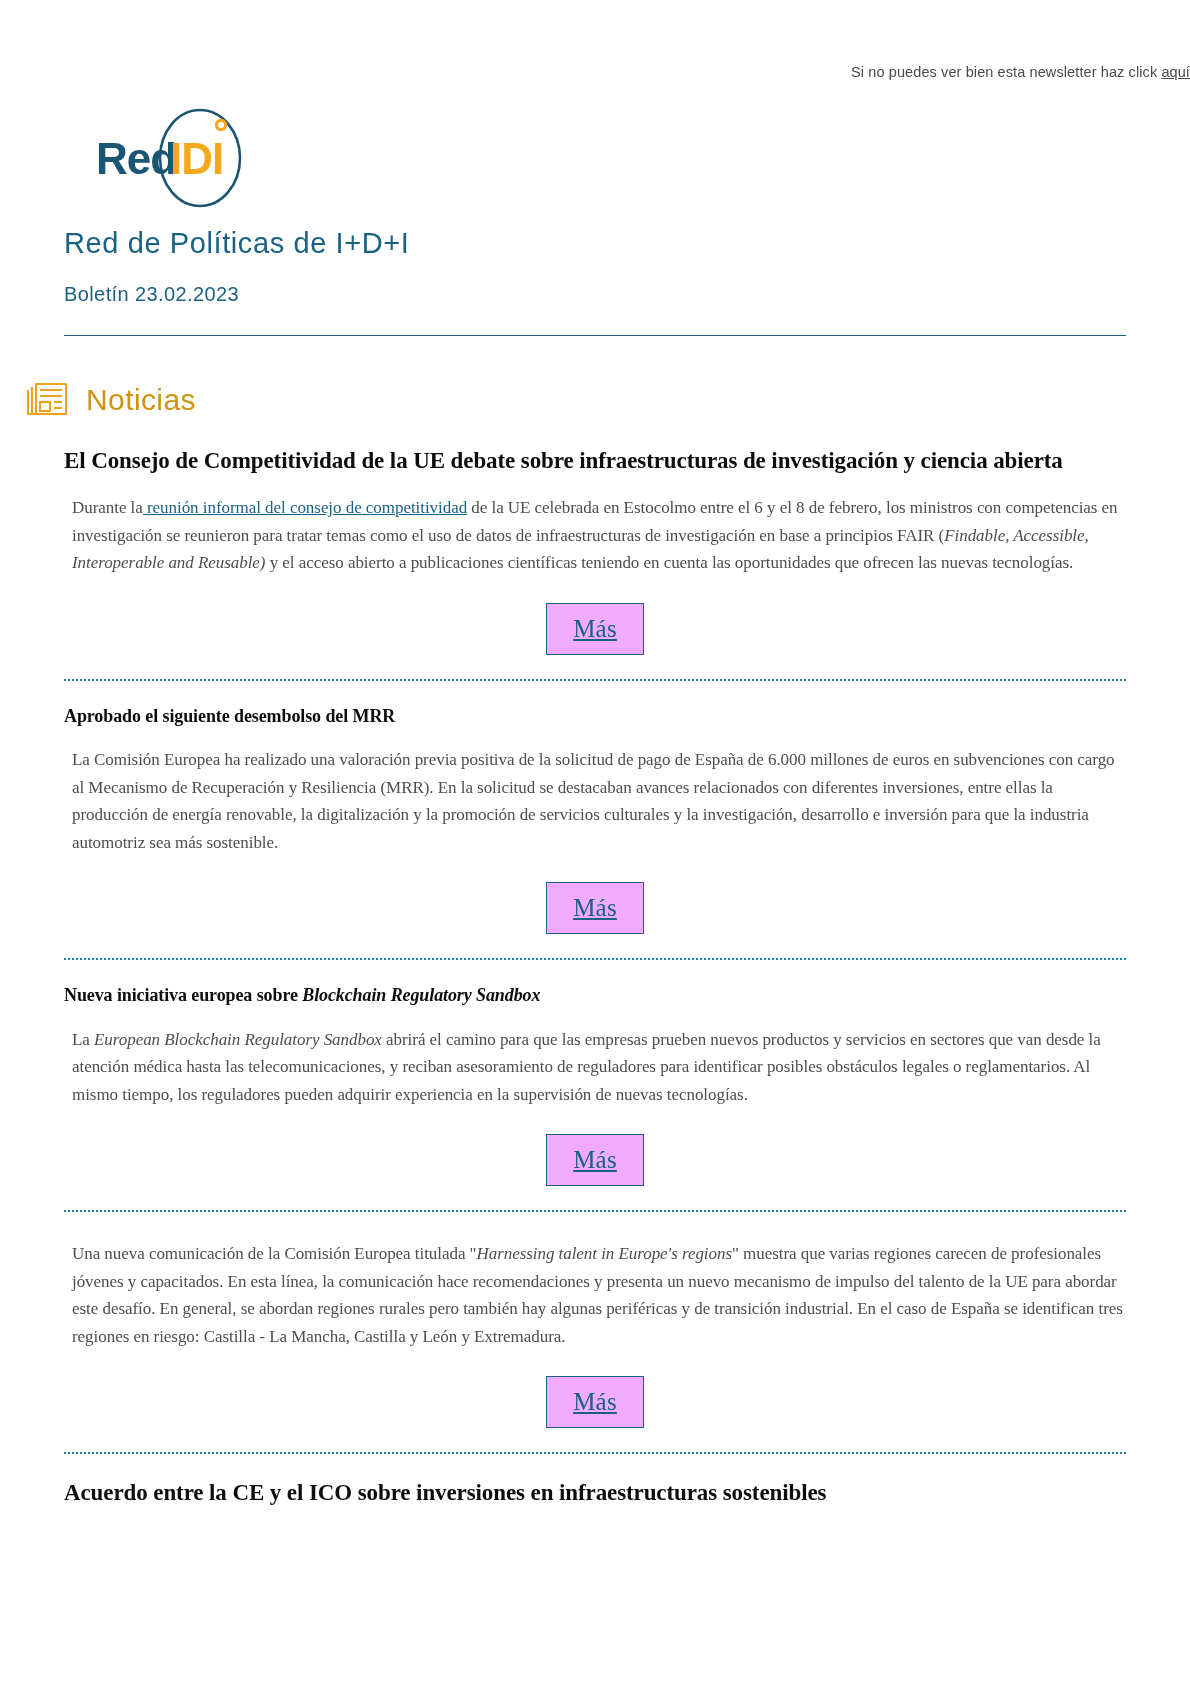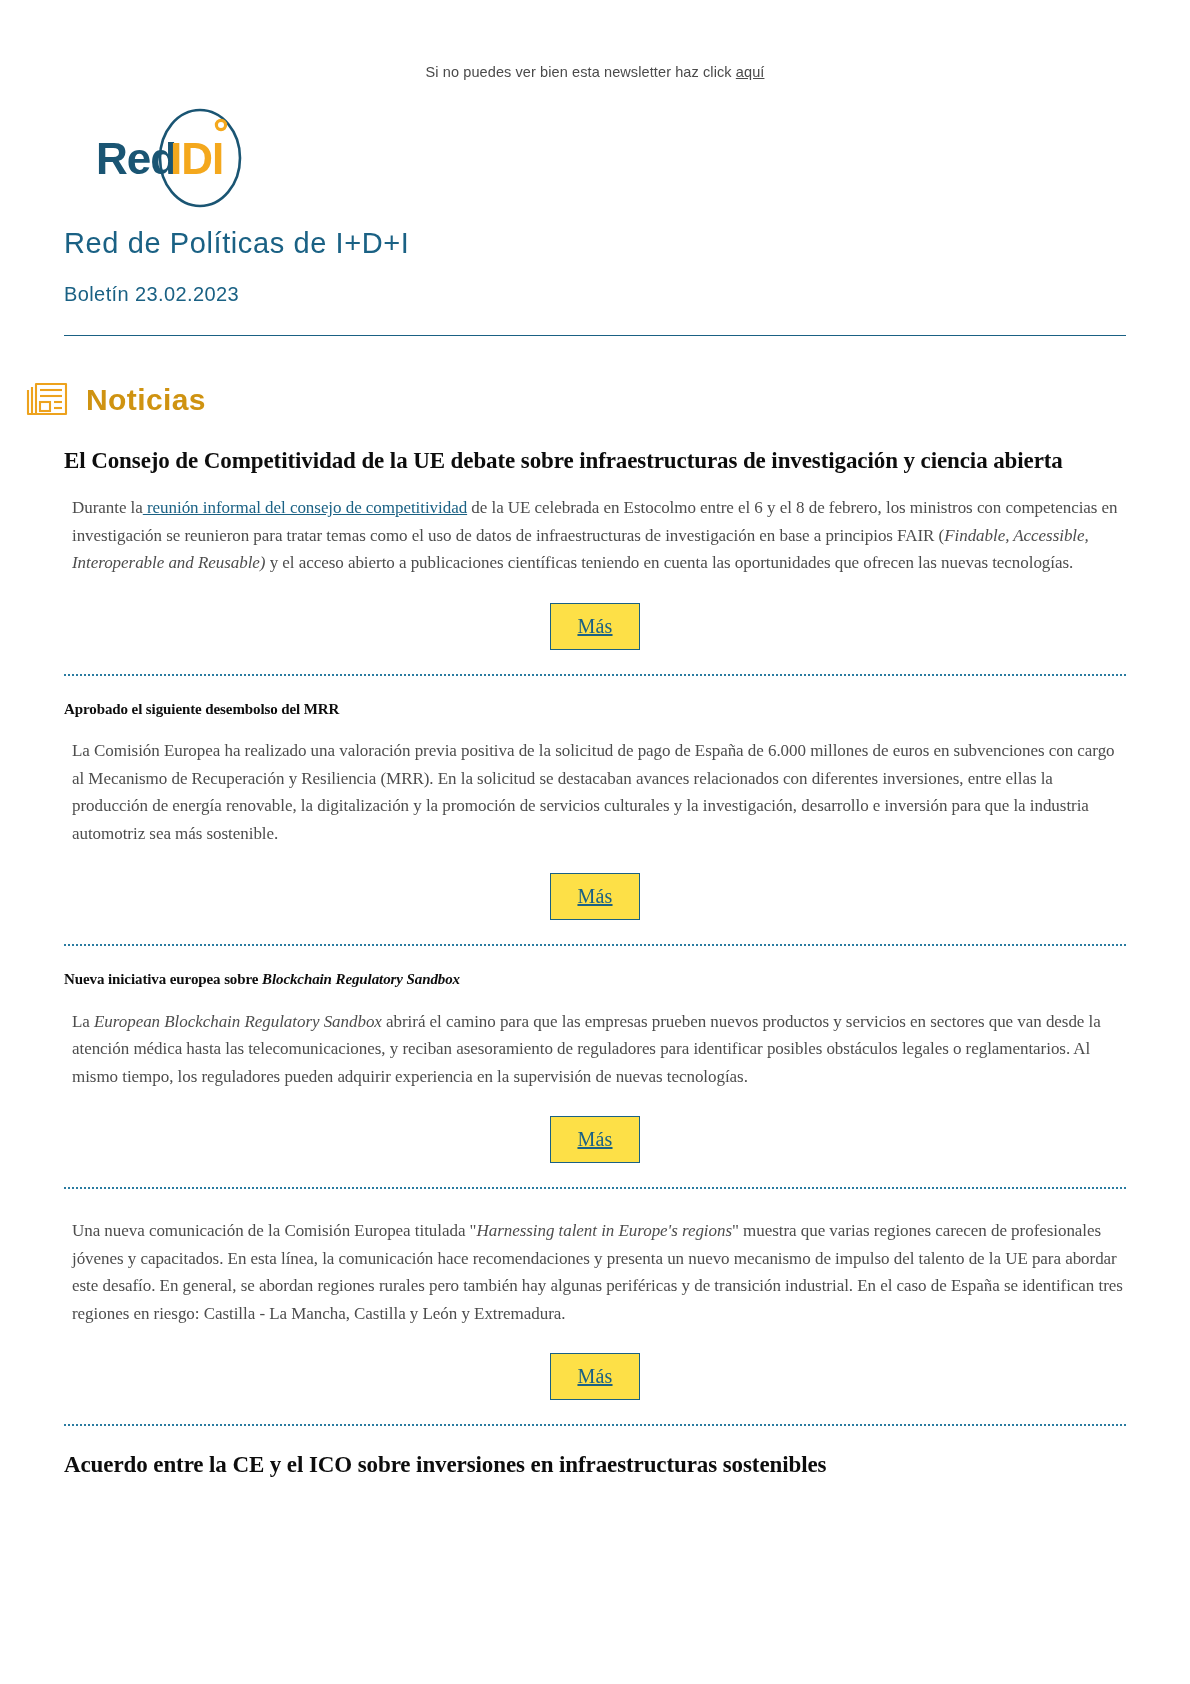--- a/index.html
+++ b/index.html
@@ -17,21 +17,21 @@
   }
 
   .page {
     width: 1190px;
     box-sizing: border-box;
     padding: 0;
   }
 
   
   .preheader {
-    text-align: center;
+    text-align: right;
     font-size: 14.5px;
     color: #4a4a4a;
     padding-top: 64px;
     letter-spacing: 0.1px;
   }
   .preheader a {
     color: #4a4a4a;
     text-decoration: underline;
   }
 
@@ -70,33 +70,33 @@
   .section-head {
     display: flex;
     align-items: center;
     gap: 18px;
     padding: 42px 0 0 24px;
   }
   .section-title {
     font-size: 30px;
     color: #cf9311;
     letter-spacing: 0.4px;
-    font-weight: 700;
+    font-weight: 400;
   }
 
   
   .content {
     padding: 0 64px;
   }
   .article {
     padding-top: 24px;
     font-family: Liberation Serif, serif;
   }
   .art-title {
-    font-size: 15px;
+    font-size: 18px;
     font-weight: bold;
     color: #0d0d0d;
     line-height: 1.3;
     letter-spacing: -0.1px;
     margin: 0 0 18px 0;
   }
   .art-title.big {
     font-size: 23px;
   }
   .art-title em { font-style: italic; }
@@ -115,22 +115,22 @@
   }
 
   .btn-row {
     text-align: center;
     padding: 26px 0 24px 0;
   }
   .btn-mas {
     display: inline-block;
     border: 1.8px solid #1a6184;
     color: #1a6184;
-    background: #fde047;
-    font-size: 20px;
+    background: #f0abfc;
+    font-size: 25px;
     padding: 12px 26px 13px 26px;
     line-height: 1;
     letter-spacing: 0.2px;
     min-width: 18px;
   }
 
   .sep {
     border: none;
     border-top: 2.5px dotted #2a7ba0;
     margin: 0;

